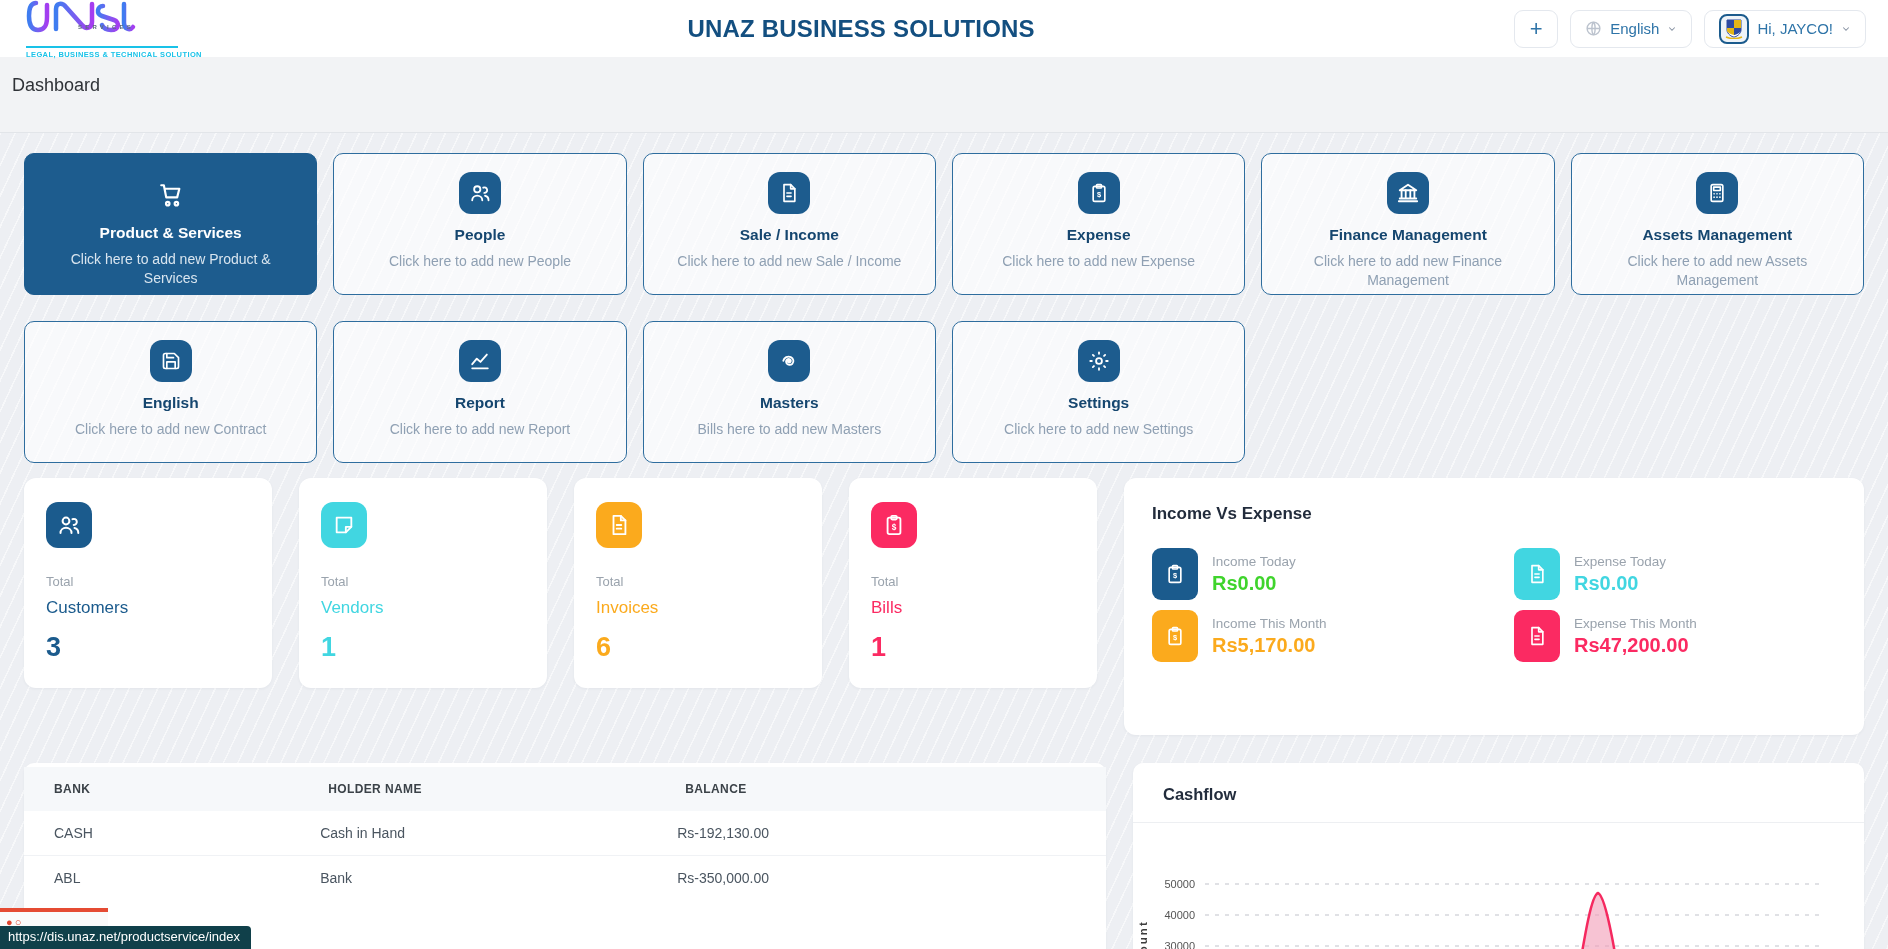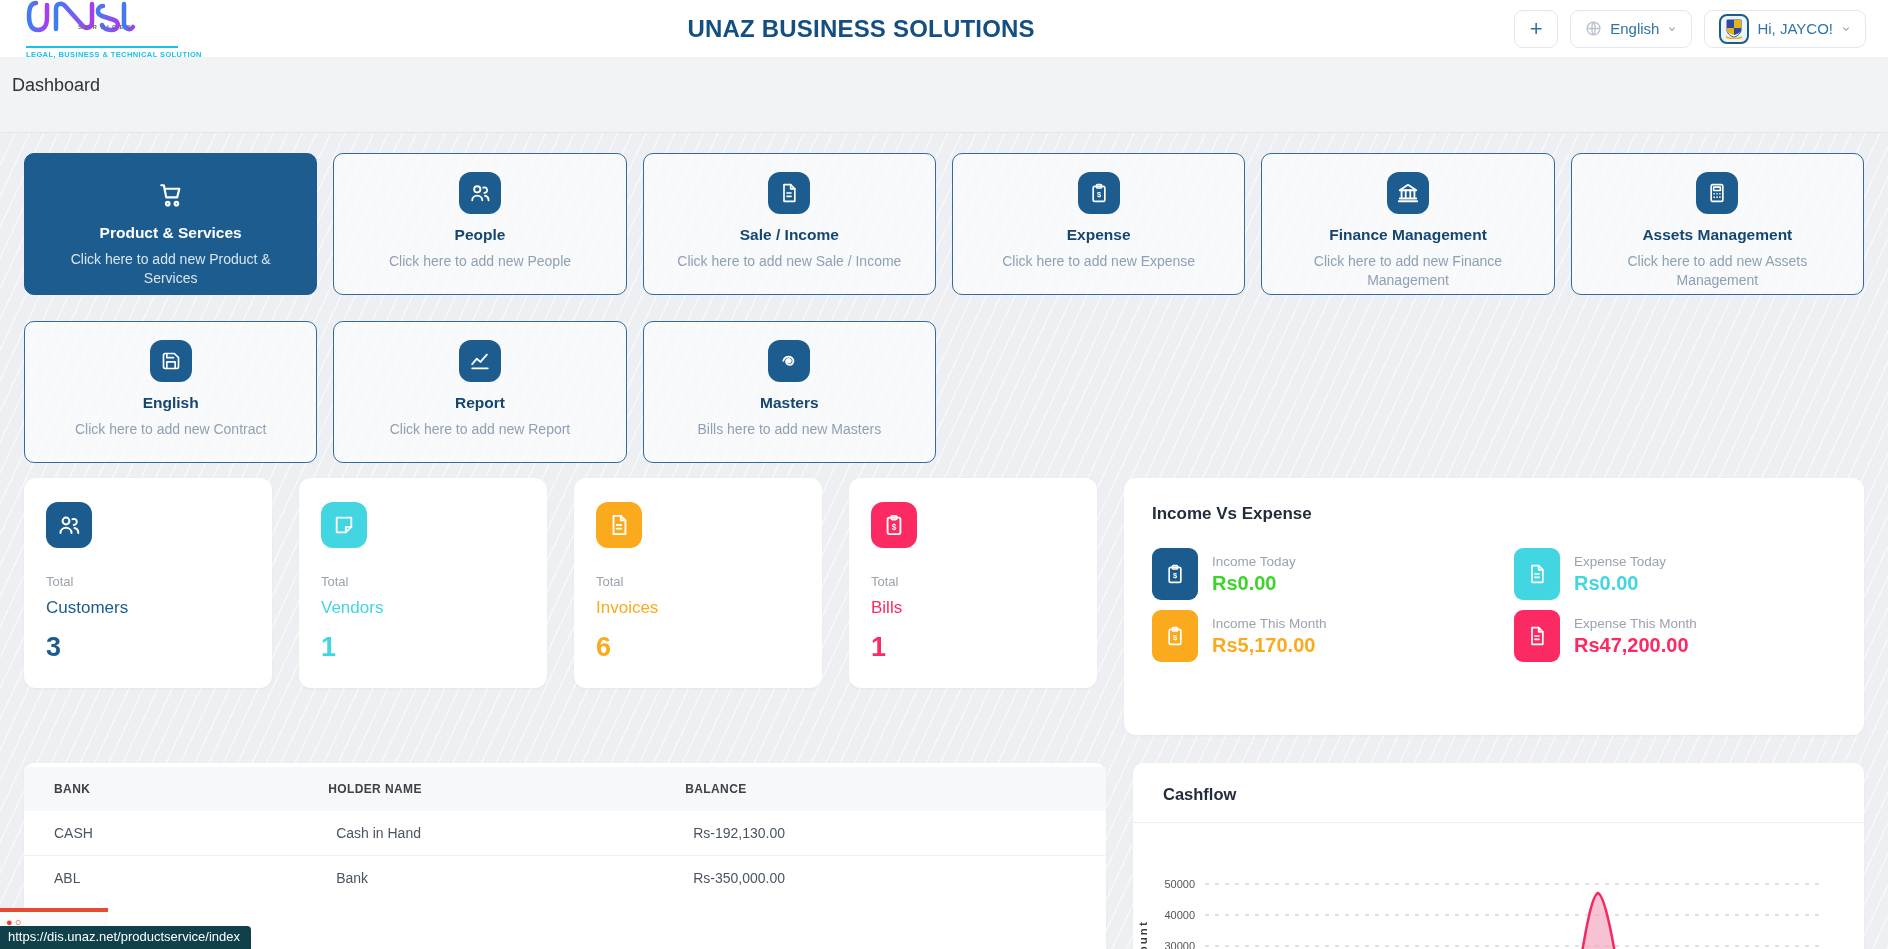--- a/index.html
+++ b/index.html
@@ -80,21 +80,21 @@
   .accent { position:absolute; left:0; top:14px; width:4px; height:38px; background:#1b5b8d; }
   .balance-panel { width:1082px; }
   .cashflow-panel { flex:1; }
 
   table.balance { width:100%; border-collapse:collapse; margin-top:4px; }
   table.balance thead tr { background:#f6f8fa; }
   table.balance th { text-align:left; font-size:12px; letter-spacing:.4px; color:#3b4248;
     padding:15px 12px; }
   table.balance th:first-child, table.balance td:first-child { padding-left:30px; width:27%; }
   table.balance th:nth-child(2), table.balance td:nth-child(2) { width:33%; }
-  table.balance td { font-size:14px; color:#4a5560; padding:14px 20px; border-top:1px solid #f0f2f5; }
+  table.balance td { font-size:14px; color:#4a5560; padding:14px 4px; border-top:1px solid #f0f2f5; }
   table.balance tbody tr:first-child td { border-top:none; }
 
   .chart-wrap { position:absolute; left:0; right:0; top:100px; }
 
   
   .mini-widget { position:absolute; left:0; top:908px; width:108px; height:41px;
     background:#fafafa; border-top:4px solid #e54b33; z-index:8; }
   .mini-widget .glyph { color:#e0452f; font-size:11px; padding:4px 0 0 6px; letter-spacing:2px; }
   .statusbar { position:absolute; left:0; bottom:0; height:23px; background:#10404a;
     color:#fff; font-size:13px; padding:3px 11px 0 8px; border-top-right-radius:4px; z-index:9;
@@ -281,20 +281,32 @@
     <div class="qcard">
       <span class="badge">
         <svg width="22" height="22" viewBox="0 0 24 24">
             <path class="ic" d="M12.4 12.2c-.2-1-1.6-.8-1.6.3 0 1.3 1.9 1.7 2.8.6 1.1-1.3-.1-3.4-1.9-3.4-2.3 0-3.6 2.5-2.5 4.6 1.2 2.3 4.6 2.7 6.4.8 2.1-2.2 1.4-6.1-1.6-7.4-3.4-1.5-7.4.5-8.2 4.1"></path>
           </svg>
       </span>
       <div class="qtitle">Masters</div>
       <div class="qsub">Bills here to add new Masters</div>
     </div>
 
+    <div class="qcard">
+      <span class="badge">
+        <svg width="22" height="22" viewBox="0 0 24 24">
+            <g class="ic">
+              <circle cx="12" cy="12" r="3.2"></circle>
+              <path d="M12 4.2V2.5M12 21.5v-1.7M19.8 12h1.7M2.5 12h1.7M17.5 6.5l1.2-1.2M5.3 18.7l1.2-1.2M17.5 17.5l1.2 1.2M5.3 5.3l1.2 1.2"></path>
+            </g>
+          </svg>
+      </span>
+      <div class="qtitle">Settings</div>
+      <div class="qsub">Click here to add new Settings</div>
+    </div>
   </div>
 
   <div class="stats-row">
 
     <div class="scard">
       <span class="badge bg-blue">
         <svg width="24" height="24" viewBox="0 0 24 24">
             <g class="ic">
               <circle cx="9" cy="8" r="3.4"></circle>
               <path d="M3.5 20c0-3.2 2.6-5.2 5.5-5.2s5.5 2 5.5 5.2"></path>

